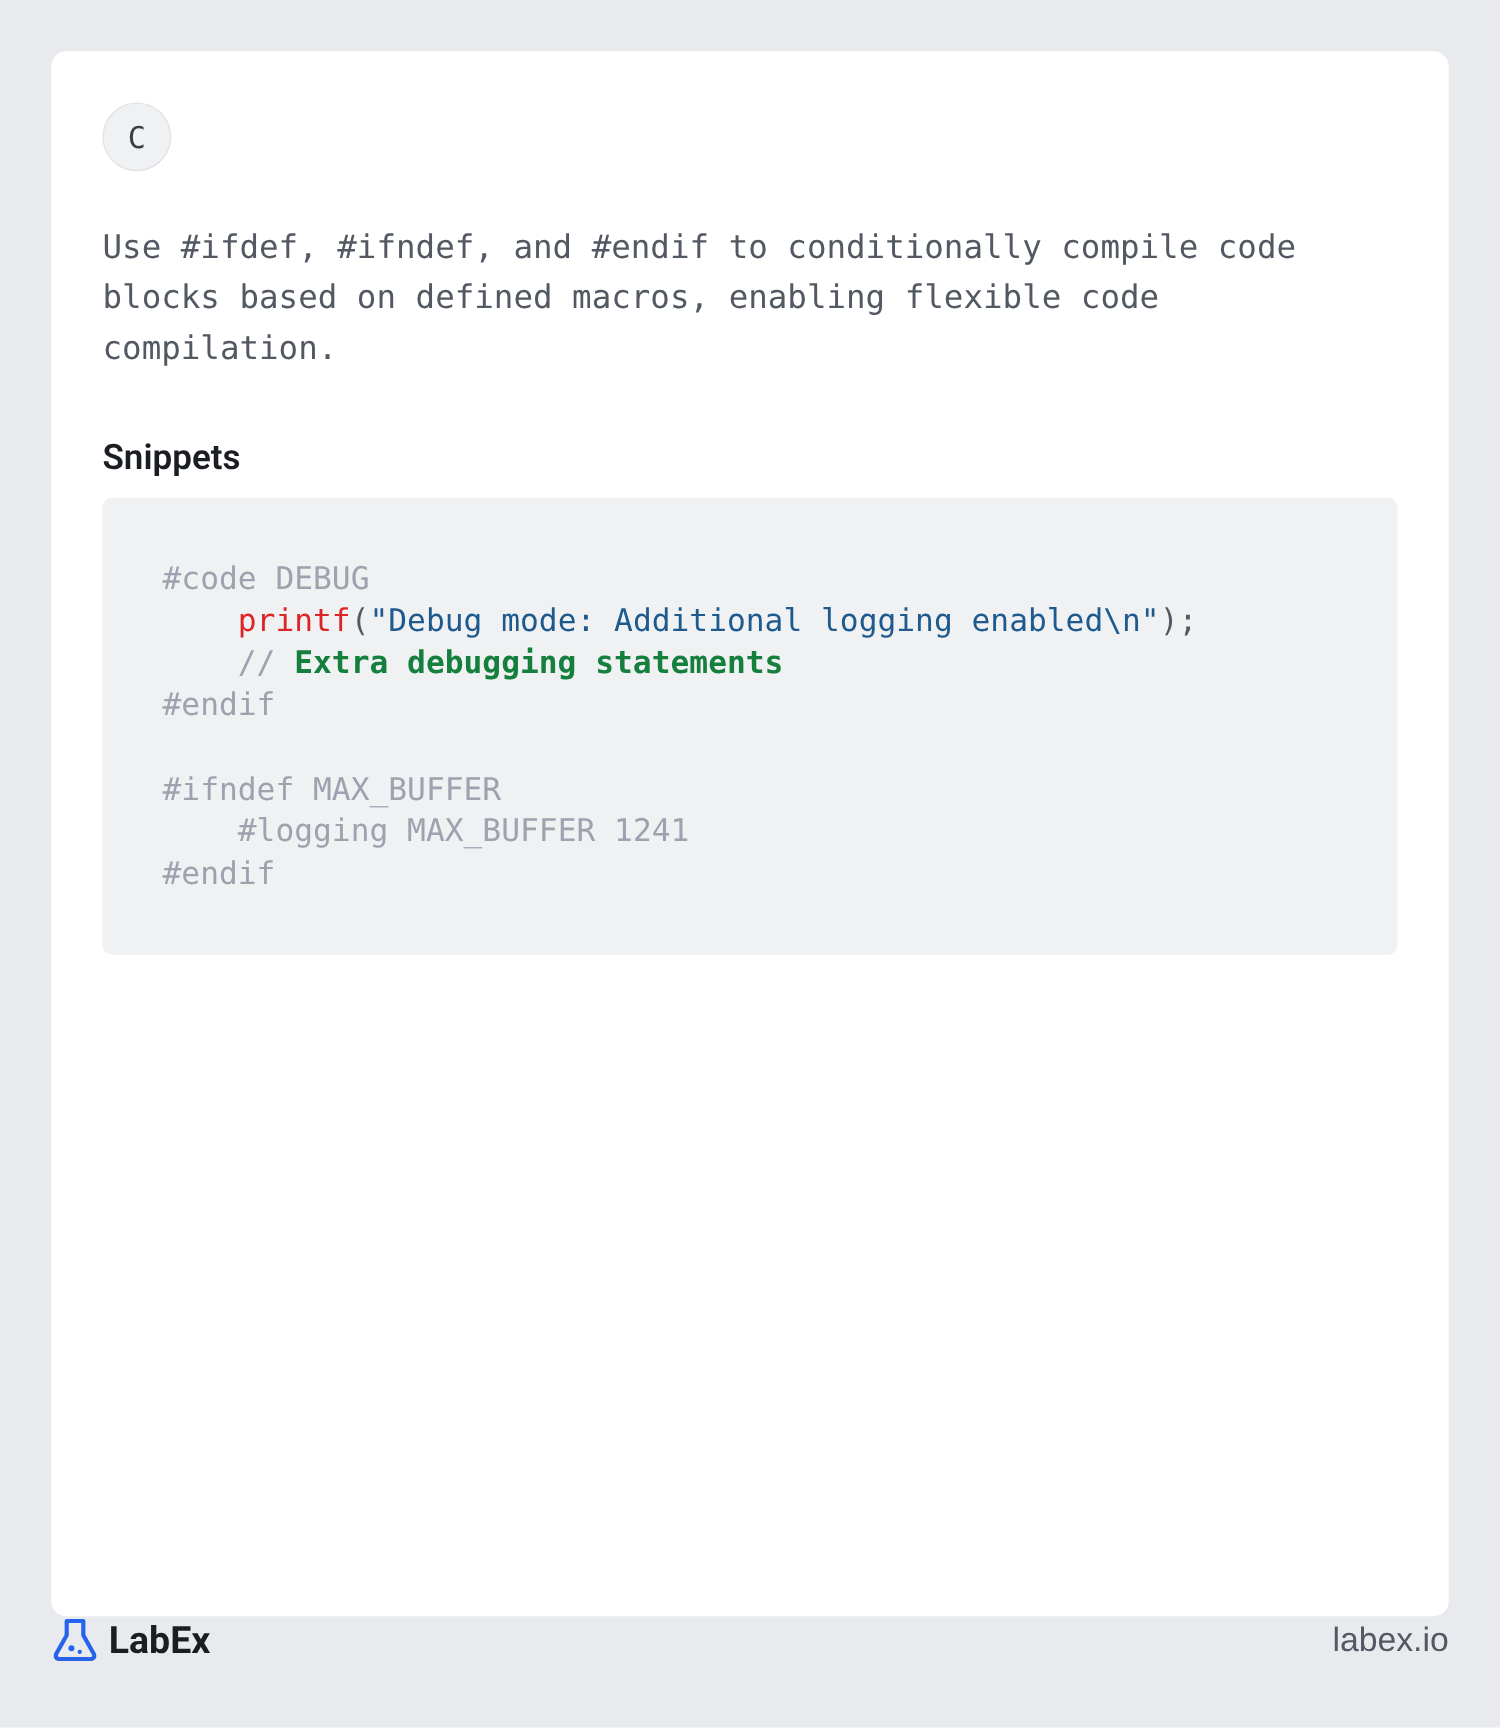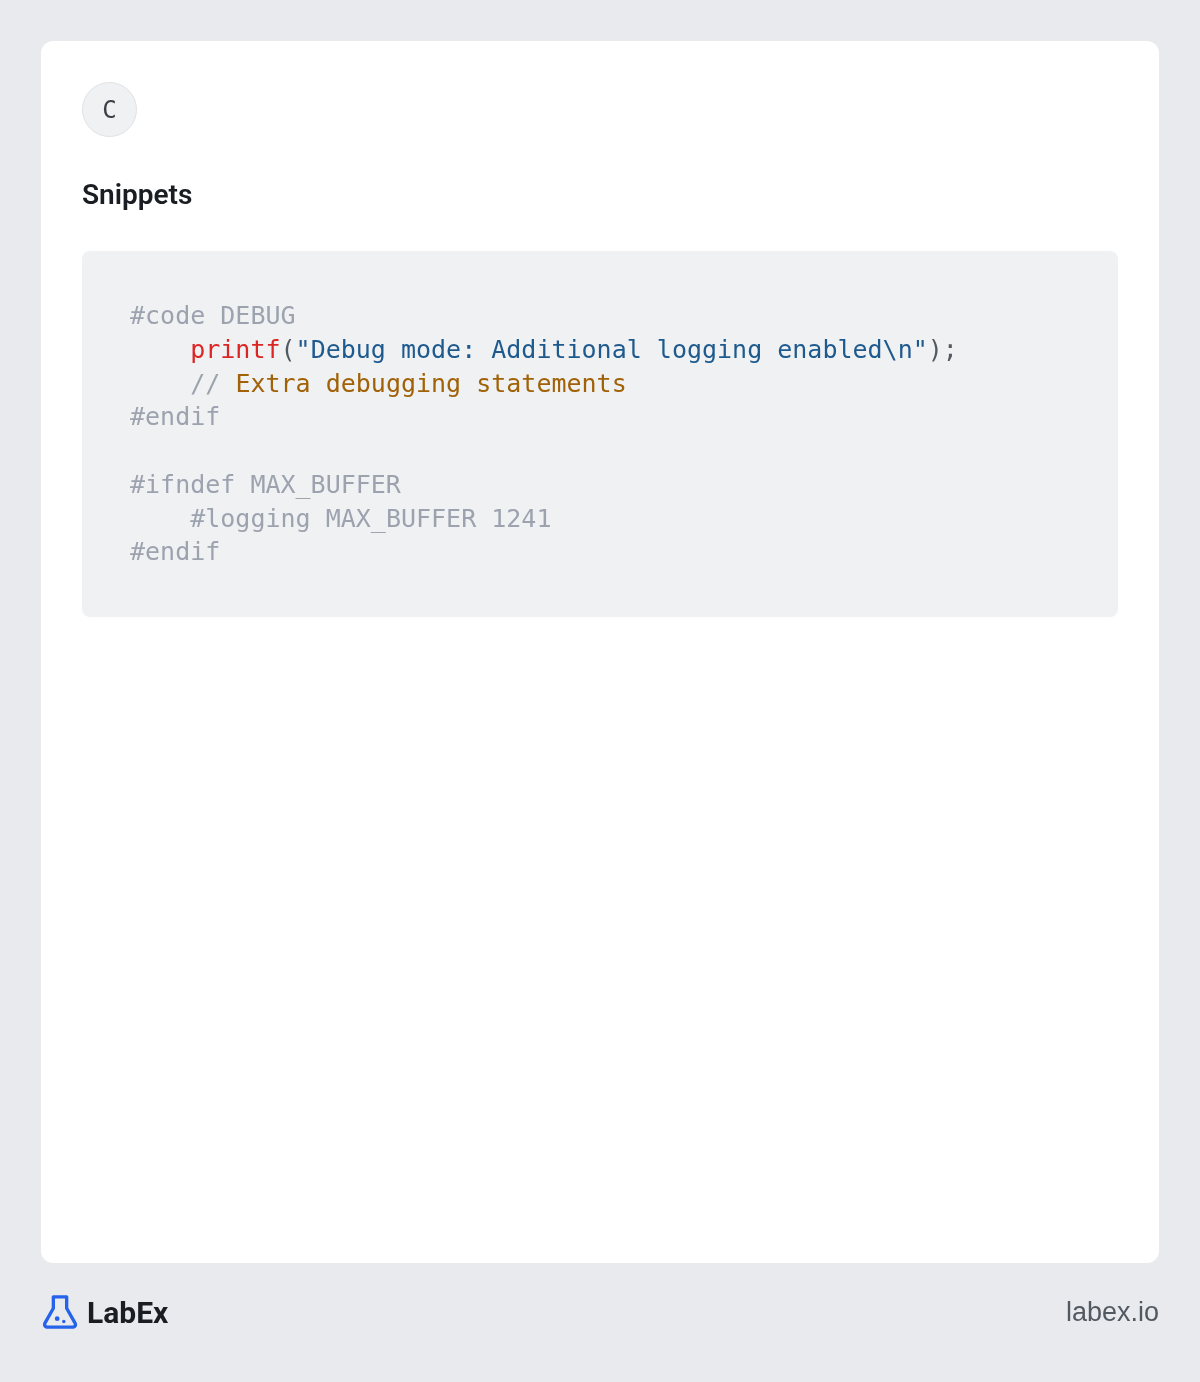--- a/index.html
+++ b/index.html
@@ -49,21 +49,21 @@
       font-family: 'SF Mono', Menlo, Monaco, Consolas, monospace;
       font-size: 26px;
       color: #525962;
       line-height: 1.55;
       margin-bottom: 50px;
     }
     .snippets-heading {
       font-size: 28px;
       font-weight: 600;
       color: #1a1d21;
-      margin-bottom: 40px;
+      margin-bottom: 16px;
     }
     .code-block {
       background-color: #f0f1f3;
       border-radius: 8px;
       padding: 48px;
       font-family: 'SF Mono', Menlo, Monaco, Consolas, monospace;
       font-size: 25px;
       line-height: 1.35;
       overflow-x: auto;
     }
@@ -81,27 +81,27 @@
     .tok-string {
       color: #1e5a8e;
     }
     .tok-punct {
       color: #525962;
     }
     .tok-comment {
       color: #9ca3af;
     }
     .tok-text {
-      color: #a16207;
+      color: #15803d;
+      font-weight: bold;
     }
     .footer {
       display: flex;
       justify-content: space-between;
       align-items: center;
-      padding-top: 30px;
       padding-bottom: 10px;
     }
     .footer-left {
       display: flex;
       align-items: center;
       gap: 8px;
     }
     .footer-logo {
       width: 38px;
       height: 38px;
@@ -117,20 +117,21 @@
       color: #525962;
     }
   </style>
 </head>
 <body>
 
 <div class="card">
   <div class="lang-badge">
     <span>C</span>
   </div>
+  <p class="description">Use #ifdef, #ifndef, and #endif to conditionally compile code blocks based on defined macros, enabling flexible code compilation.</p>
   <h2 class="snippets-heading">Snippets</h2>
   <div class="code-block">
 <pre><span class="tok-directive">#code</span><span class="tok-directive"> DEBUG</span>
 <span>    </span><span class="tok-keyword">printf</span><span class="tok-punct">(</span><span class="tok-string">"Debug mode: Additional logging enabled\n"</span><span class="tok-punct">);</span>
 <span>    </span><span class="tok-comment">// </span><span class="tok-text">Extra debugging statements</span>
 <span class="tok-directive">#endif</span>
 
 <span class="tok-directive">#ifndef</span><span class="tok-directive"> MAX_BUFFER</span>
 <span>    </span><span class="tok-directive">#logging</span><span class="tok-directive"> MAX_BUFFER 1241</span>
 <span class="tok-directive">#endif</span></pre>

